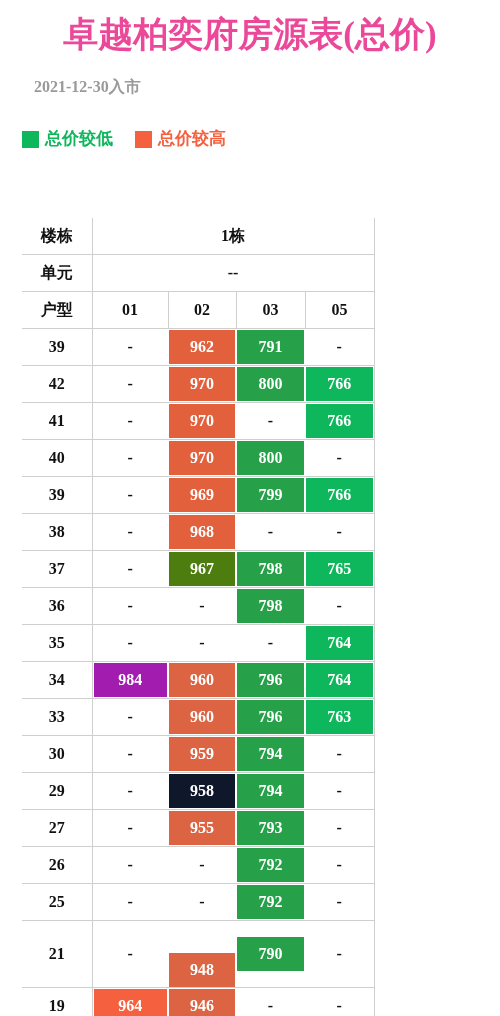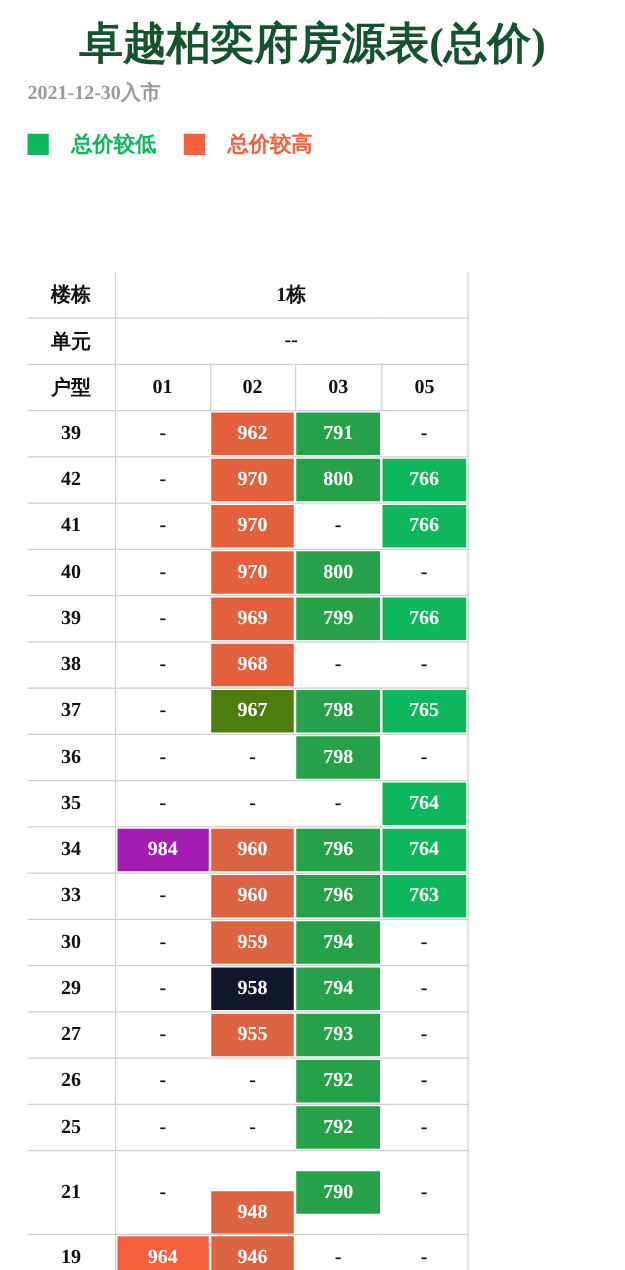--- a/index.html
+++ b/index.html
@@ -22,27 +22,27 @@
     padding: 0 22px;
   }
 
   
   .title {
     margin: 0;
     padding-top: 14px;
     font-size: 35px;
     line-height: 42px;
     font-weight: bold;
-    color: #14532d;
+    color: #ec4899;
     letter-spacing: 0px;
     text-align: center;
     font-family: "Liberation Serif", "DejaVu Serif", serif;
   }
   .subtitle {
-    margin: 0;
+    margin: 12px;
     padding-top: 9px;
     font-size: 16px;
     line-height: 20px;
     font-weight: bold;
     color: #9a9a9a;
     font-family: "Liberation Serif", "DejaVu Serif", serif;
   }
 
   
   .legend {
@@ -59,22 +59,21 @@
   .legend-swatch {
     width: 17px;
     height: 17px;
     display: block;
     flex: 0 0 auto;
   }
   .legend-label {
     font-size: 17px;
     line-height: 17px;
     font-weight: bold;
-    font-family: Liberation Serif, serif;
-    margin-left: 12px;
+    font-family: Liberation Mono, monospace;
   }
 
   
   .table-wrap {
     position: absolute;
     left: 22px;
     top: 218px;
     width: 352px;
   }
   table.grid {

